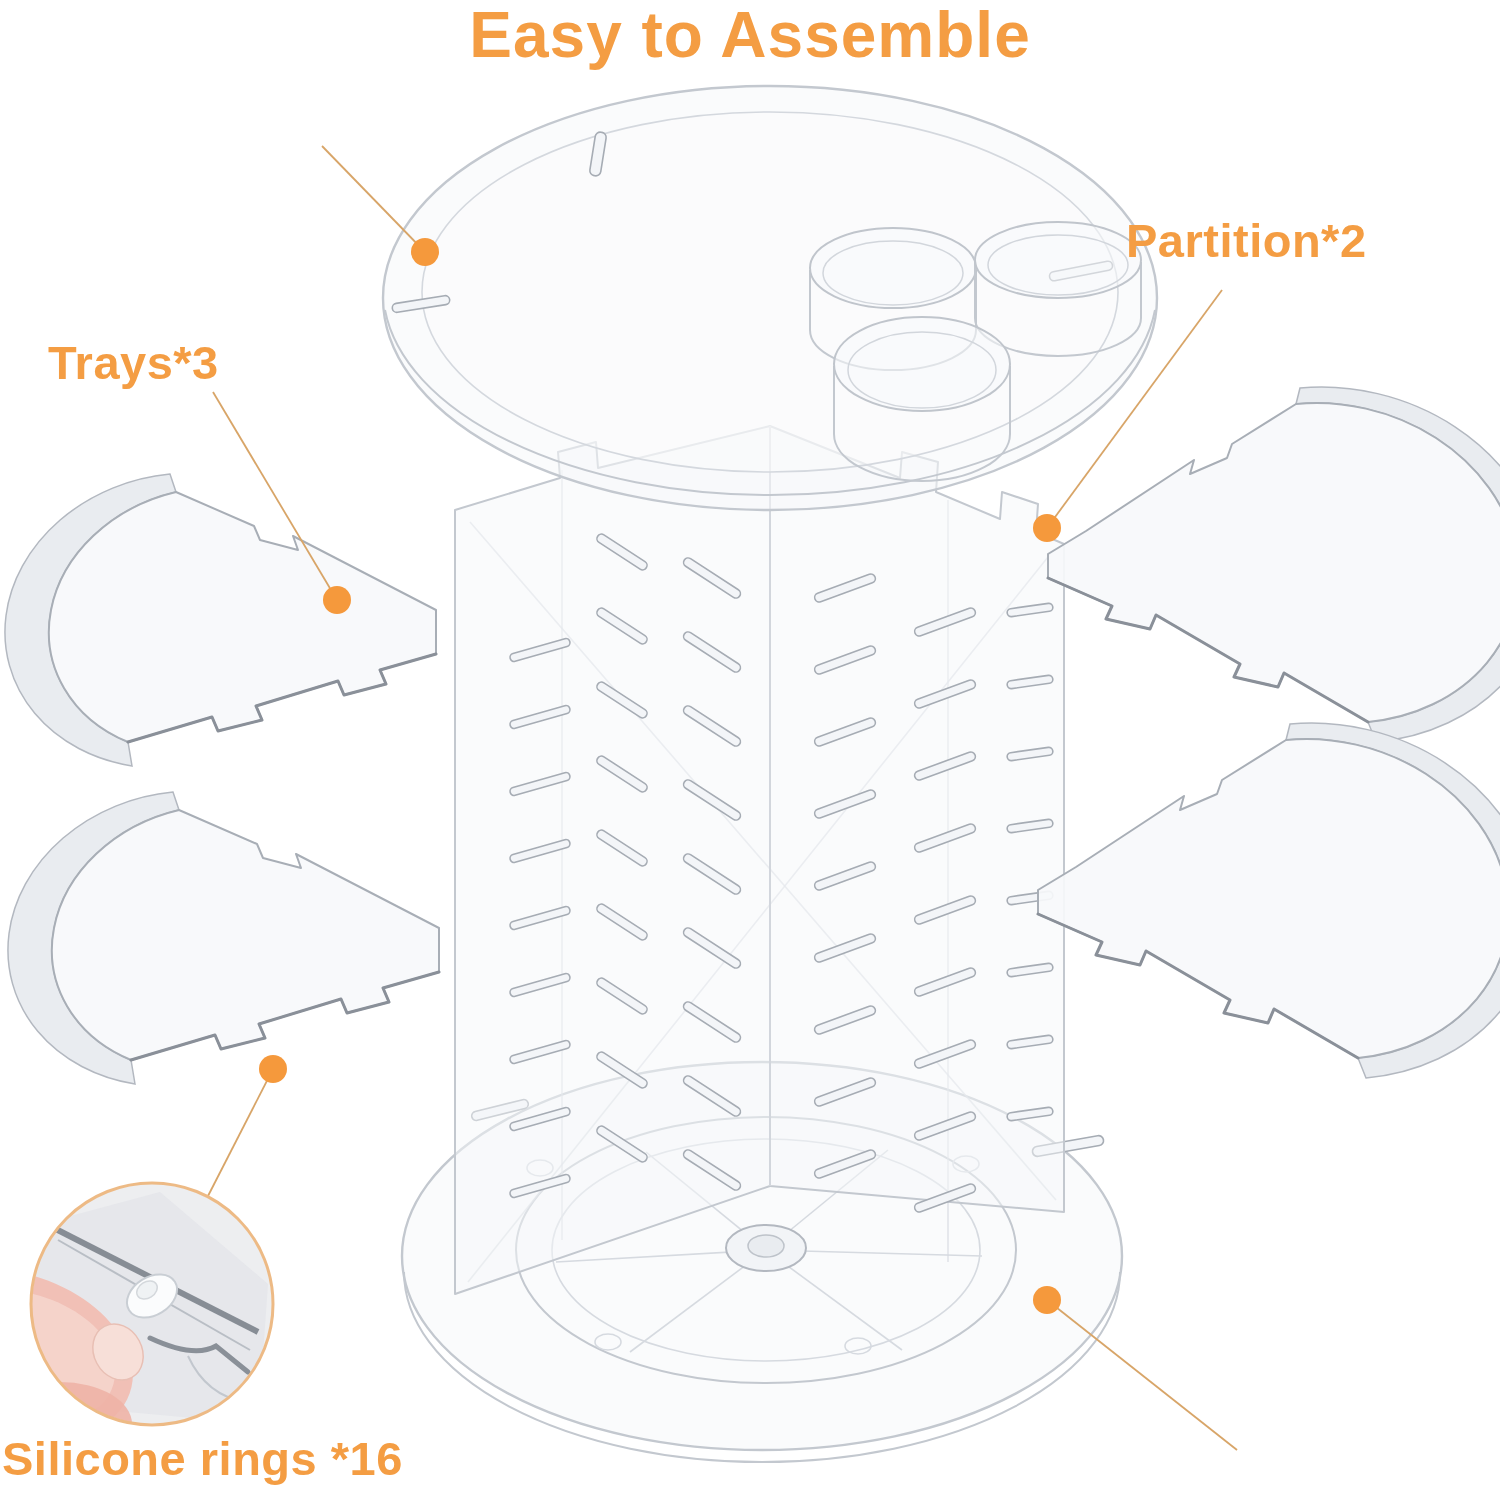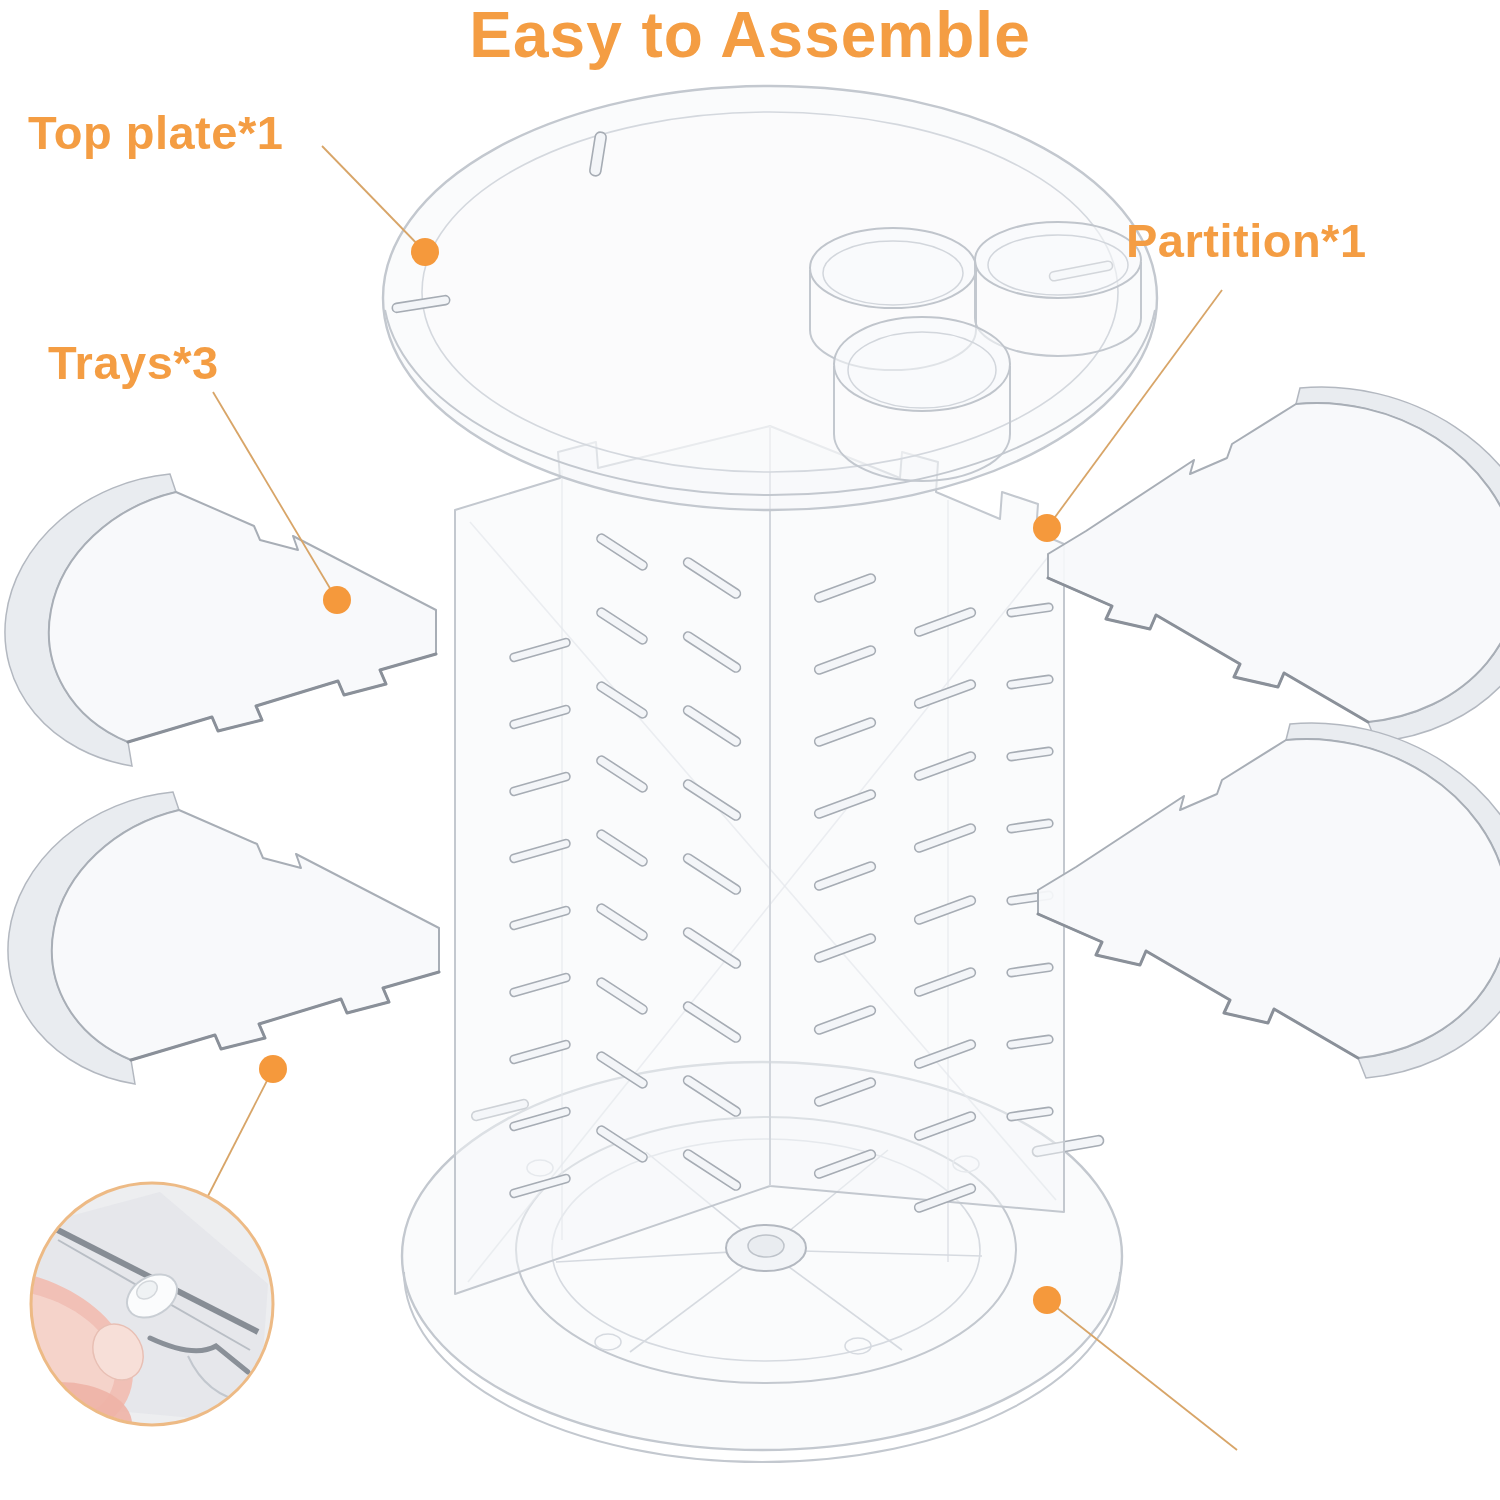--- a/index.html
+++ b/index.html
@@ -219,16 +219,16 @@
       <g>
         <ellipse cx="152" cy="1296" rx="27" ry="19" transform="rotate(-32 152 1296)" fill="#FBFCFD" stroke="#C9CED4" stroke-width="2"></ellipse>
         <ellipse cx="147" cy="1290" rx="11" ry="8" transform="rotate(-32 147 1290)" fill="#EFF2F4" stroke="#D4D8DC" stroke-width="1.5"></ellipse>
       </g>
     </g>
     <circle cx="152" cy="1304" r="121" fill="none" stroke="#EDBA85" stroke-width="3"></circle>
   </g>
 </svg>
 
   <div class="lbl title">Easy to Assemble</div>
-  <div class="lbl" style="left:28px;top:108px">Top plate*1</div>
   <div class="lbl" style="left:48px;top:338px">Trays*3</div>
-  <div class="lbl" style="left:1126px;top:216px">Partition*1</div>
+  <div class="lbl" style="left:1126px;top:216px">Partition*2</div>
+  <div class="lbl" style="left:2px;top:1434px">Silicone rings *16</div>
 </div>
 
 </body></html>

